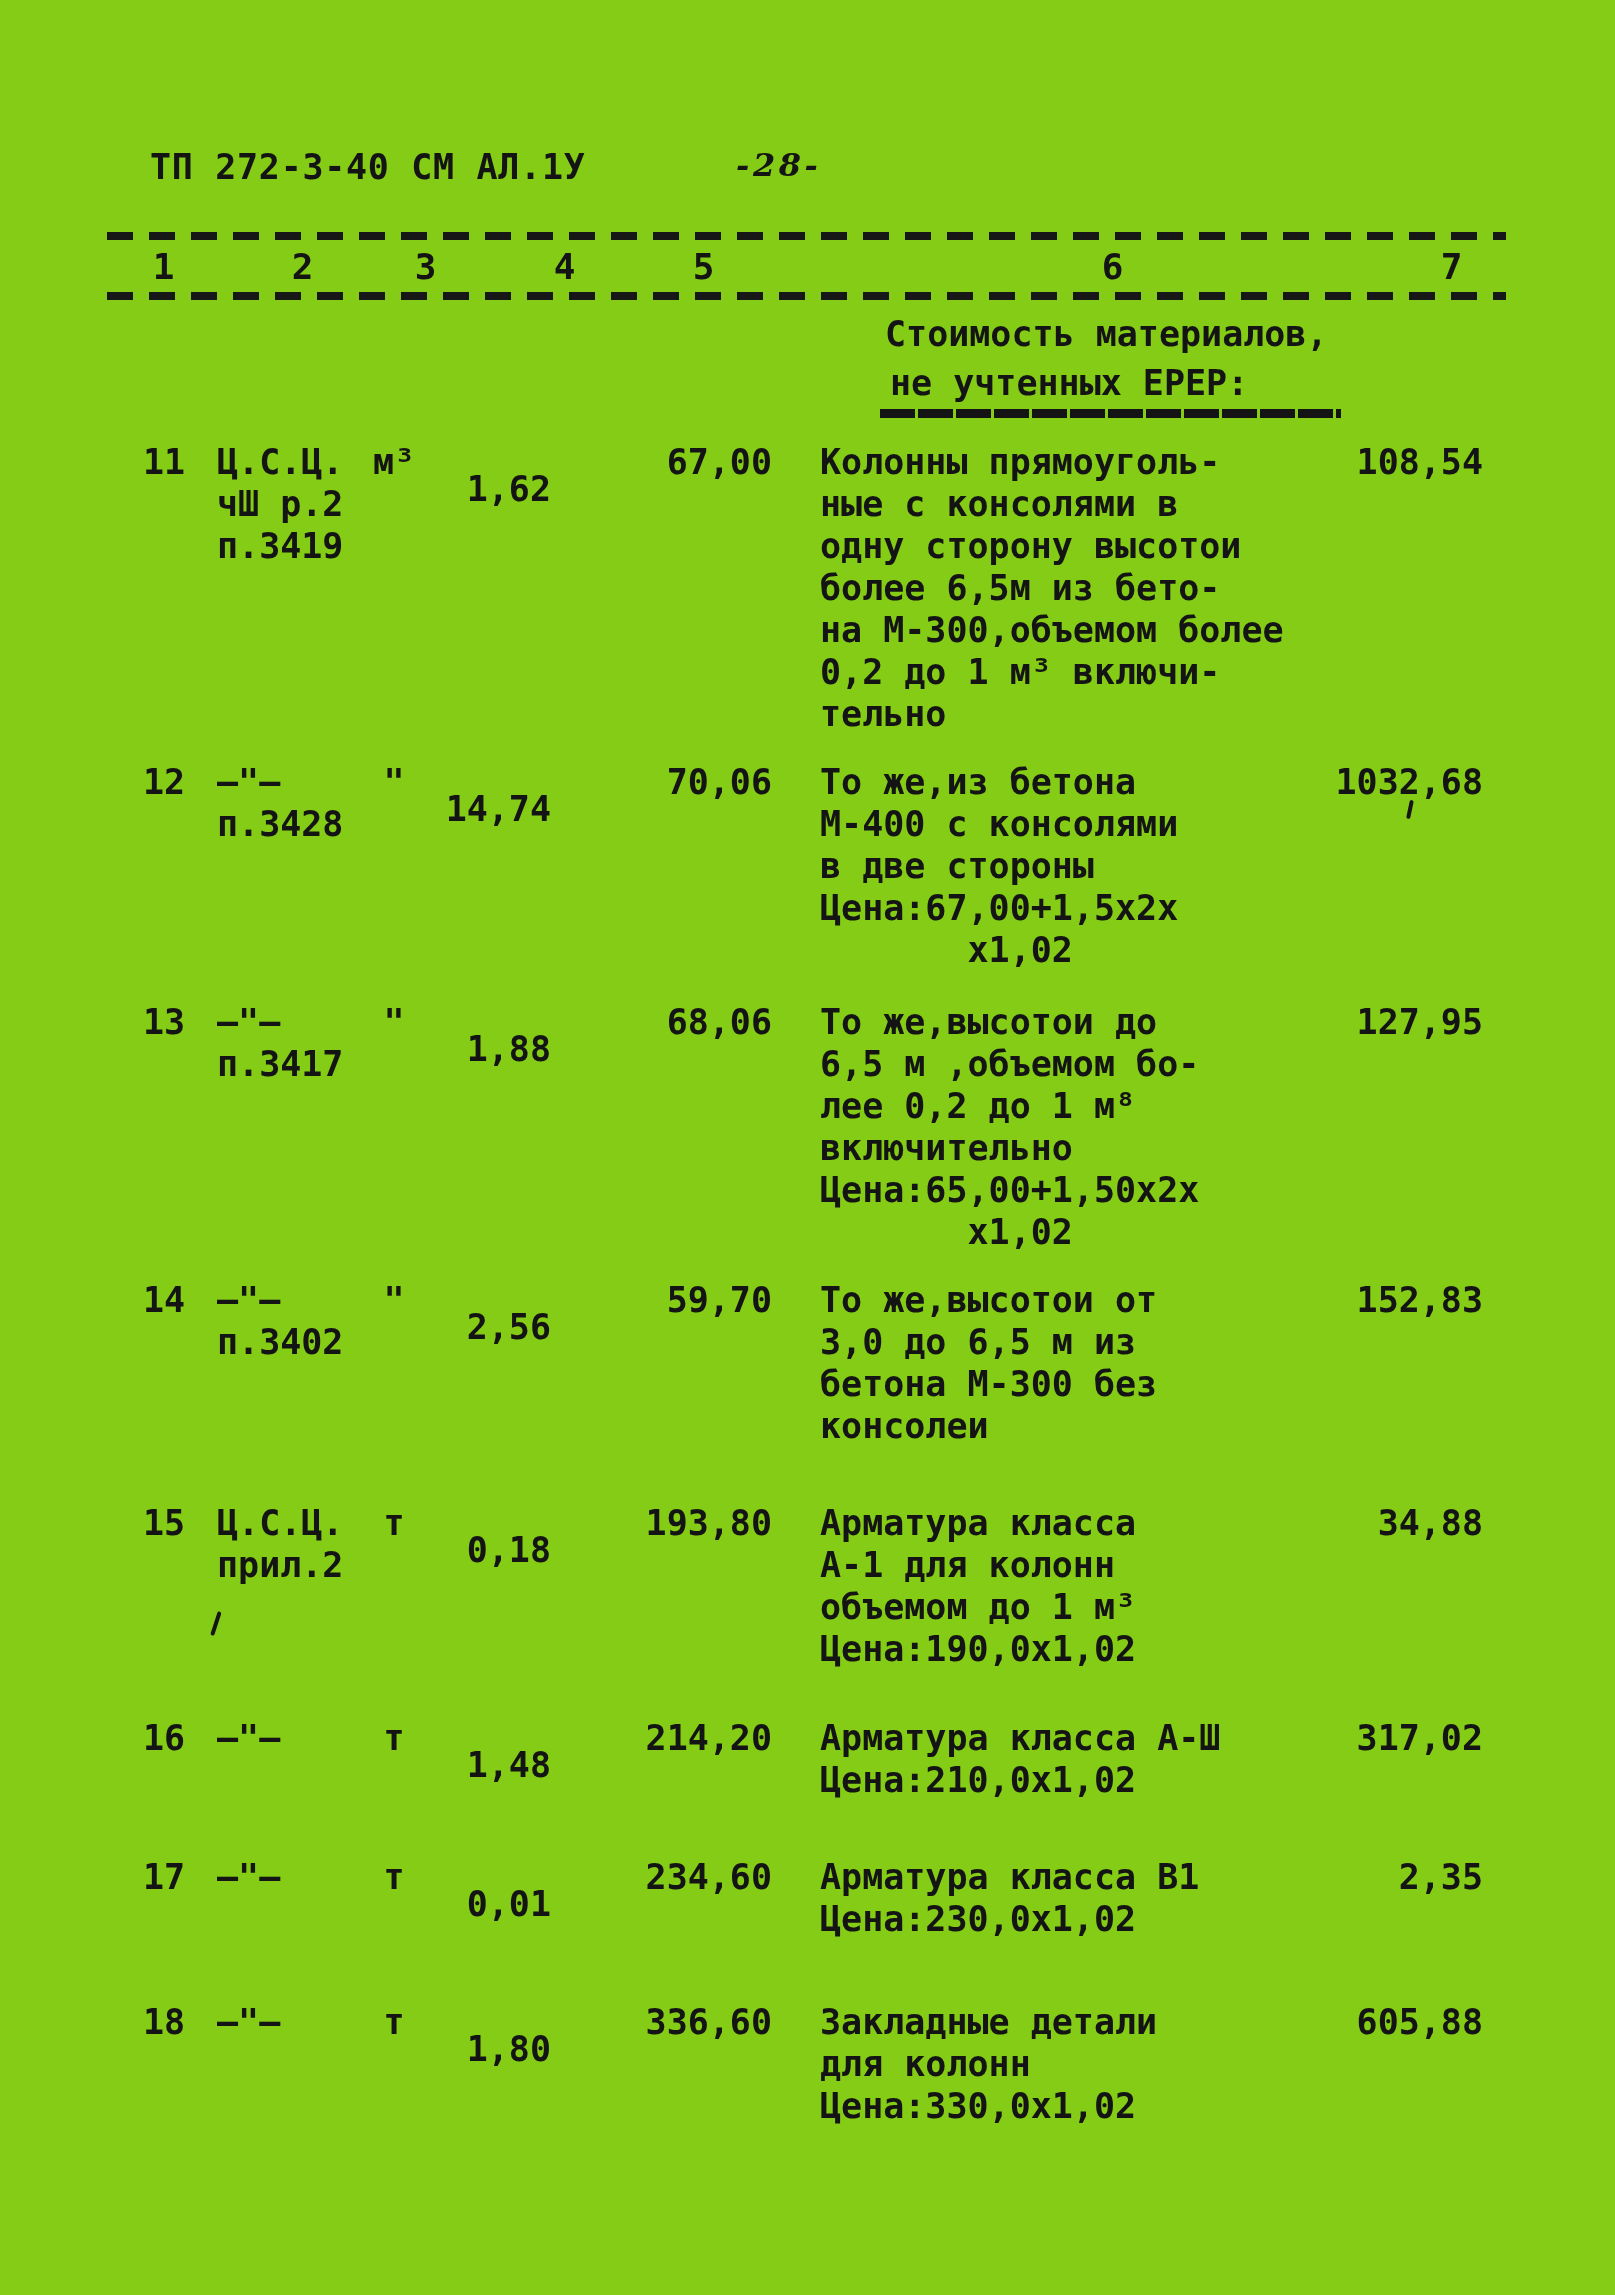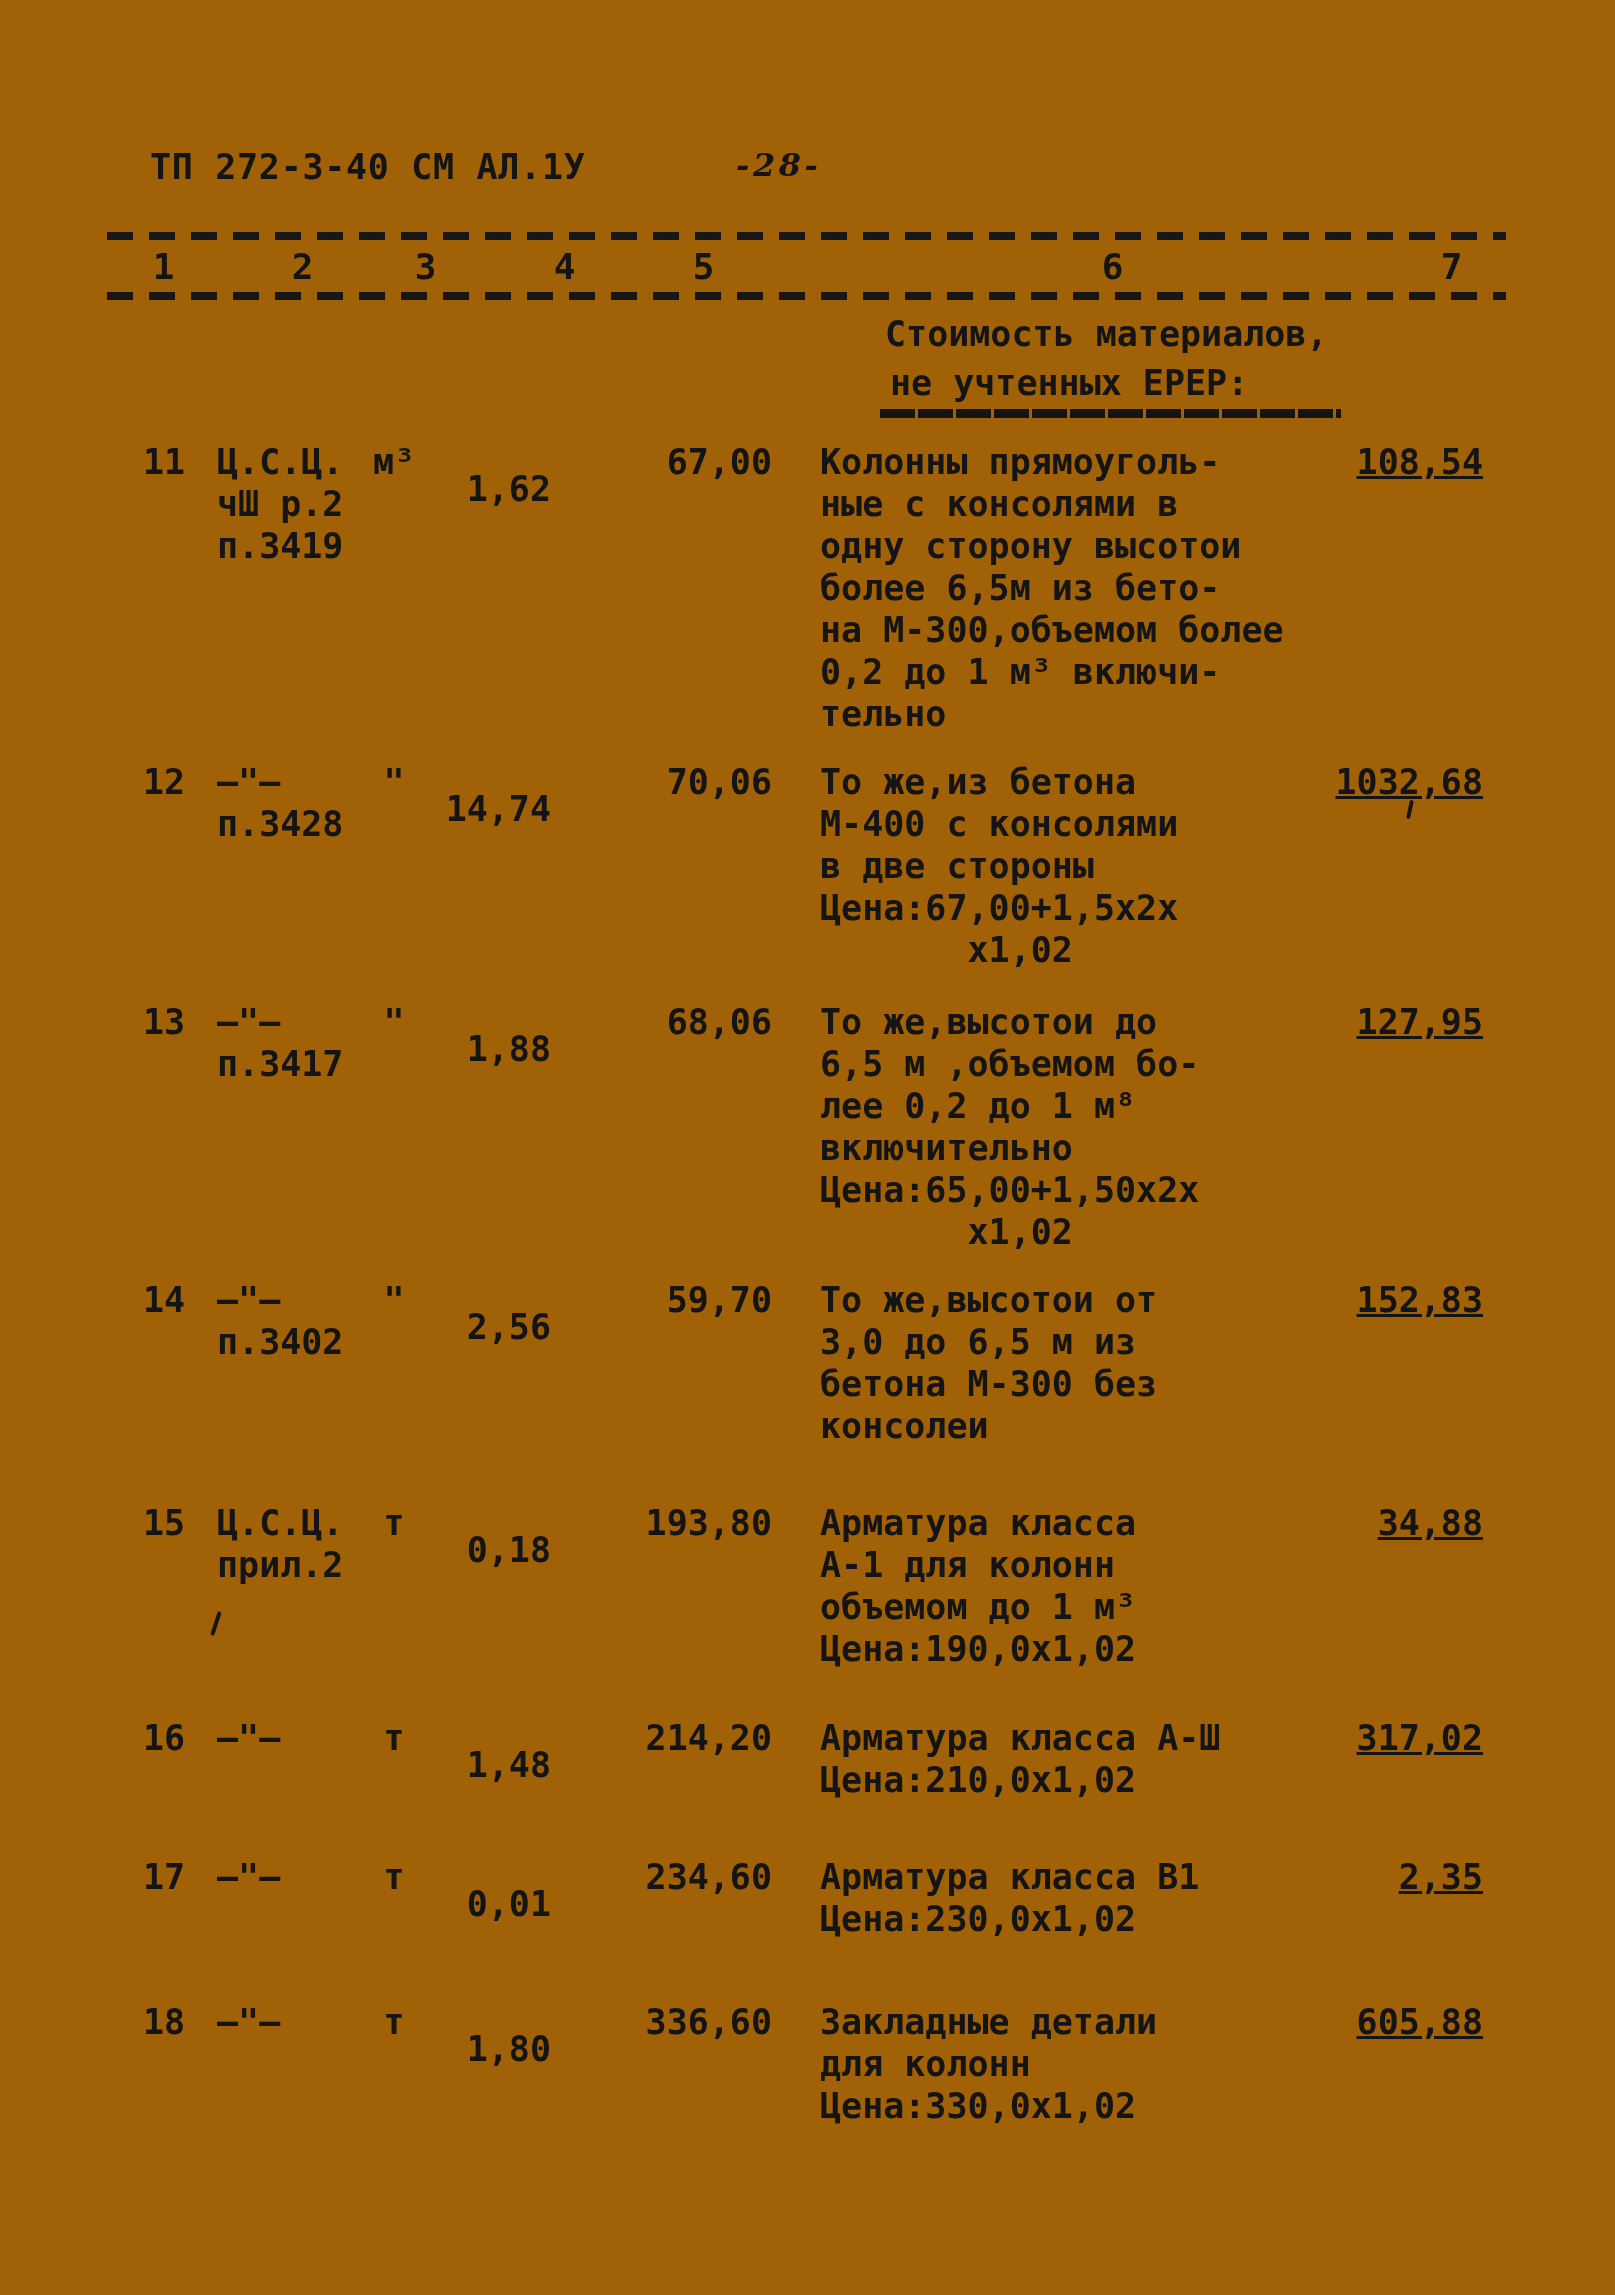--- a/index.html
+++ b/index.html
@@ -1,19 +1,19 @@
 <!DOCTYPE html>
 <html style="font-size:11.5px"><head>
 <meta charset="utf-8">
 <style>
   html,body{margin:0;padding:0;background:#888;}
   .page{
     position:relative;
     width:1615px;height:2295px;
-    background:#a16207;
+    background:#84cc16;
     font-family:"DejaVu Sans Mono",monospace;
     font-weight:700;
     color:#141414;
     overflow:hidden;
   }
   .txt{position:absolute;font-size:35px;line-height:42px;white-space:pre-wrap;}
   .doc-title{left:150px;top:146px;font-size:35px;letter-spacing:0.7px;}
   .page-num{
     left:736px;top:144px;
     font-family:"DejaVu Serif",serif;font-style:italic;font-weight:700;
@@ -30,21 +30,21 @@
     position:absolute;left:880px;top:409px;width:461px;height:8.6px;
     background:repeating-linear-gradient(90deg,#141414 0 35px,transparent 35px 38px);
   }
   .row{position:absolute;left:0;width:1615px;}
   .c-num{left:143px;}
   .c-code{left:217px;}
   .c-unit{left:364px;width:60px;text-align:center;}
   .c-qty{left:407px;width:144px;text-align:right;margin-top:27px;}
   .c-price{left:628px;width:144px;text-align:right;}
   .c-desc{left:820px;width:547px;}
-  .c-amt{left:1296px;width:187px;text-align:right;text-decoration:underline;}
+  .c-amt{left:1296px;width:187px;text-align:right;}
   .ink{position:absolute;background:#151515;}
   .ink-1{left:1408px;top:800px;width:4.3px;height:18.7px;transform:rotate(12deg);border-radius:2.2px;}
   .ink-2{left:214px;top:1611px;width:3.6px;height:24.5px;transform:rotate(18deg);border-radius:2.2px;}
 </style>
 </head>
 <body>
 
 <div class="page">
 
   <div class="txt doc-title">ТП 272-3-40 СМ АЛ.1У</div>

